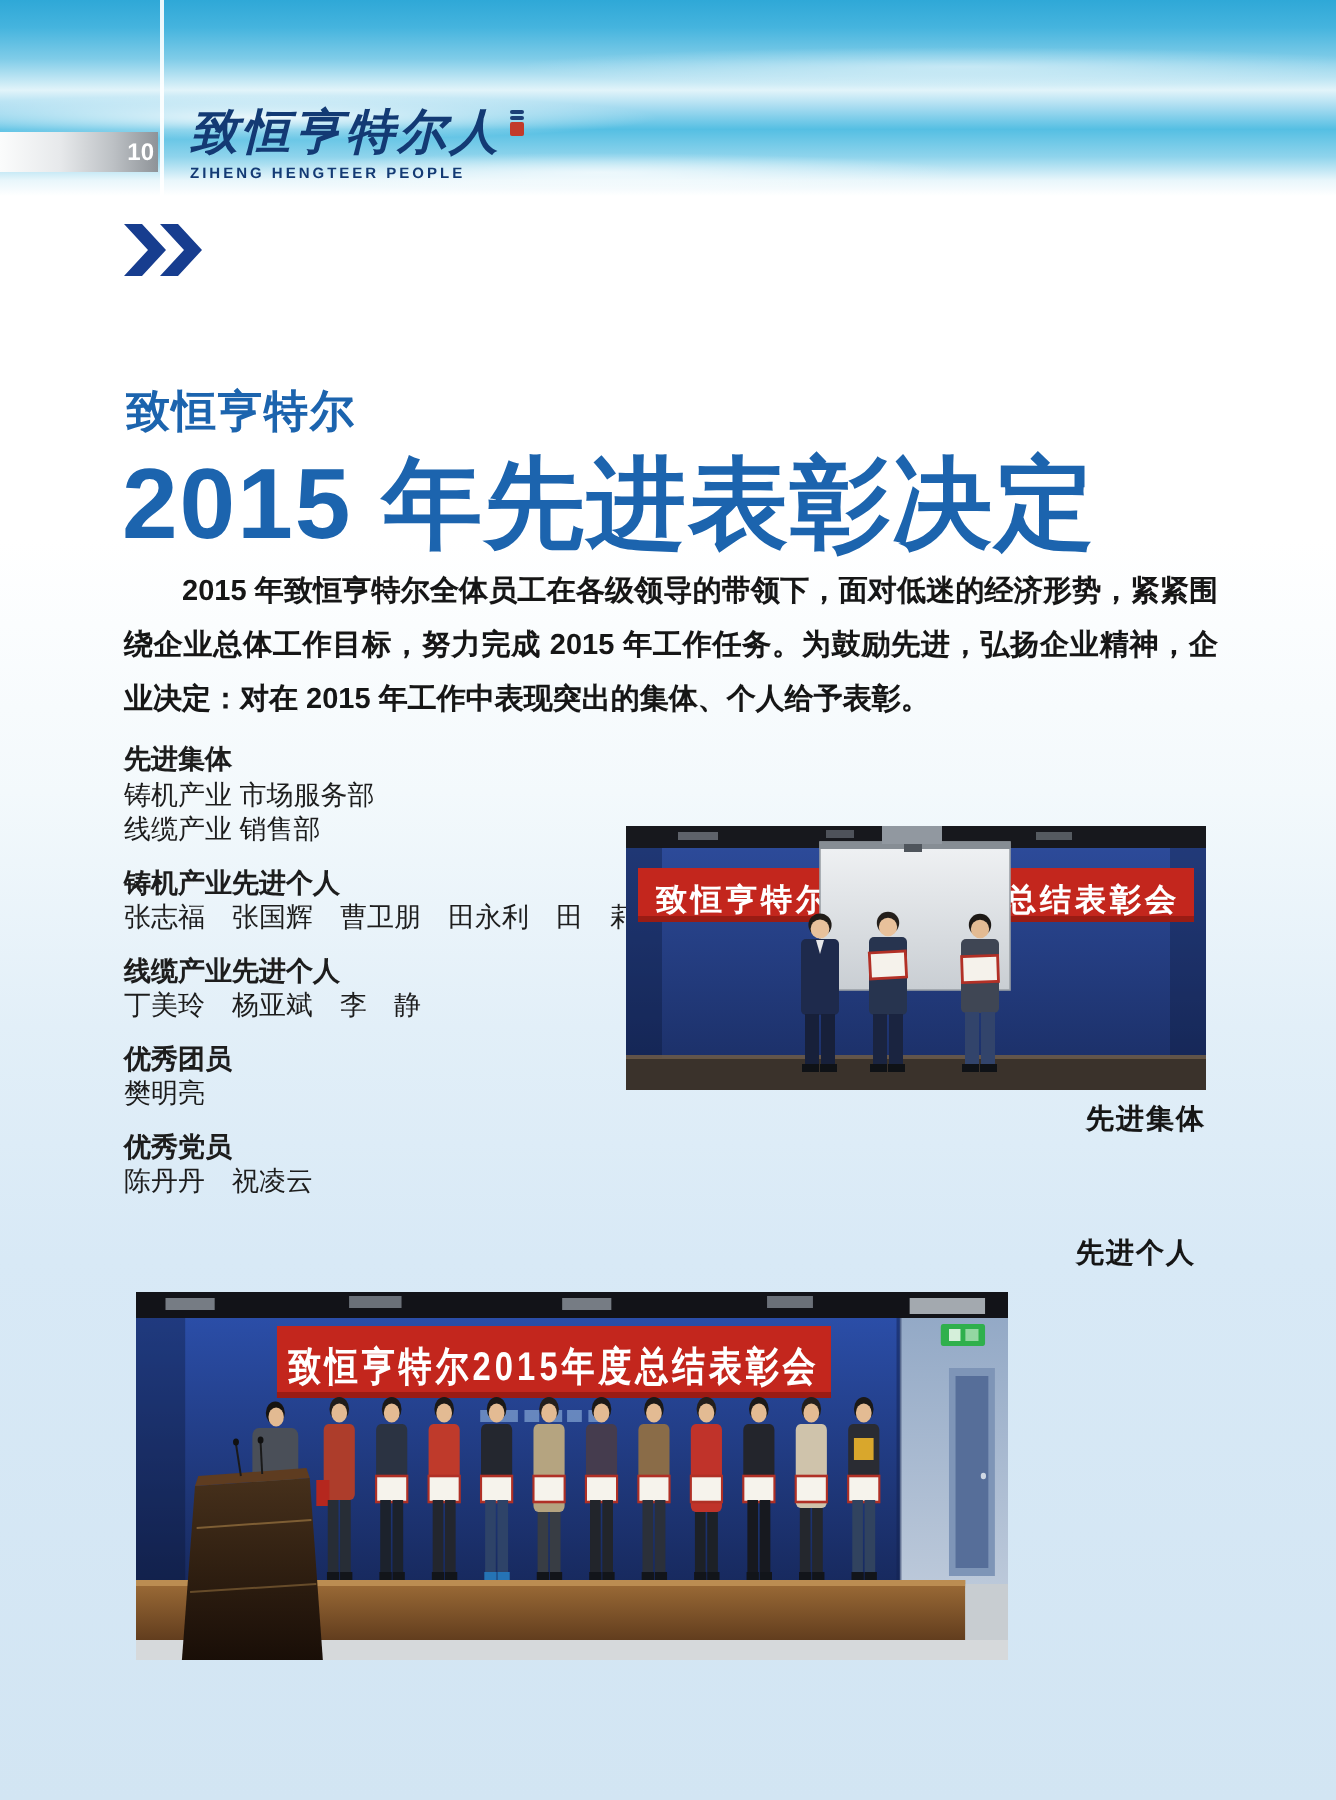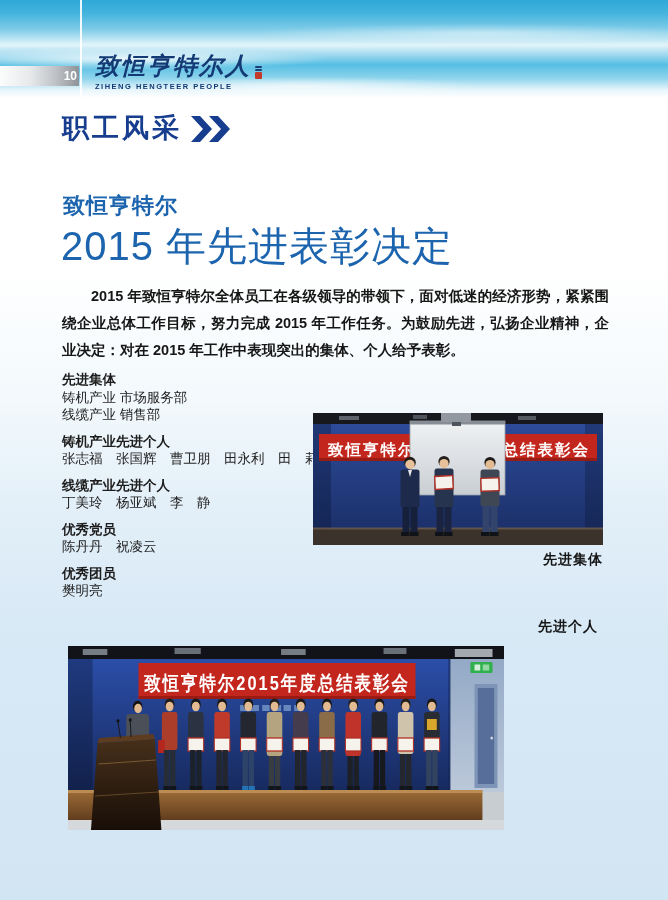--- a/index.html
+++ b/index.html
@@ -17,36 +17,36 @@
       radial-gradient(260px 14px at 45% 88%, rgba(255,255,255,.65), rgba(255,255,255,0) 70%),
       linear-gradient(180deg,#2fa8d7 0%,#45b4de 14%,#7fcce8 30%,#e2f4fa 46%,#a5dbf0 55%,#55bfe3 66%,#8fd4ec 80%,#e8f6fb 92%,#ffffff 100%);
   }
   .sky-vline{position:absolute;left:80px;top:0;width:2px;height:98px;background:rgba(255,255,255,.9);}
   .pagenum-bar{
     position:absolute;left:0;top:66px;width:79px;height:20px;box-sizing:border-box;
     background:linear-gradient(90deg,#fbfcfc 0%,#e7e9eb 38%,#bcc0c4 72%,#8e9398 100%);
     color:#ffffff;font-size:12px;font-weight:bold;text-align:right;line-height:20px;padding-right:2px;
   }
   .logo{position:absolute;left:95px;top:53px;color:#133a74;}
-  .logo-row{display:flex;align-items:flex-end;}
+  .logo-row{display:flex;align-items:flex-start;}
   .logo-cn{
     font-family:"DejaVu Serif","Liberation Serif",serif;font-style:italic;font-weight:bold;
     font-size:24px;line-height:26px;letter-spacing:2px;color:#133a74;
   }
   .logo-marks{margin-left:4px;margin-top:2px;display:flex;flex-direction:column;align-items:center;gap:1px;}
   .logo-dash{width:7px;height:2px;background:#1c3f77;border-radius:1px;}
   .logo-seal{width:7px;height:7px;background:#c23a2b;border-radius:1px;}
   .logo-en{font-size:7.5px;font-weight:bold;letter-spacing:1.5px;margin-top:3px;color:#133a74;}
   
   .section-head{position:absolute;left:62px;top:110px;display:flex;align-items:center;gap:9px;}
   .section-title{font-size:27px;font-weight:bold;color:#173d8f;letter-spacing:3px;}
   .chevrons{display:block;margin-top:2px;}
   
   .art-subtitle{position:absolute;left:63px;top:191px;font-size:22px;font-weight:bold;color:#1c64ae;letter-spacing:1px;}
-  .art-title{position:absolute;left:61px;top:219px;font-size:40px;font-weight:normal;color:#1c64ae;letter-spacing:1px;}
+  .art-title{position:absolute;left:61px;top:219px;font-size:50px;font-weight:bold;color:#1c64ae;letter-spacing:1px;}
   .art-body{
     position:absolute;left:62px;top:283px;width:547px;
     font-size:14.5px;line-height:27px;color:#161616;font-weight:600;
     text-indent:2em;text-align:justify;
   }
   
   .awards{position:absolute;left:62px;top:371px;width:265px;color:#1d1d1d;font-size:13.5px;}
   .award-group{margin-bottom:9px;}
   .award-heading{font-weight:bold;line-height:17.5px;}
   .award-line{line-height:17.5px;font-weight:500;}
@@ -75,21 +75,20 @@
       <div class="logo-marks">
         <div class="logo-dash"></div>
         <div class="logo-dash"></div>
         <div class="logo-seal"></div>
       </div>
     </div>
     <div class="logo-en">ZIHENG HENGTEER PEOPLE</div>
   </div>
 
   <div class="section-head">
-    <span class="section-title">职工风采</span>
     <svg class="chevrons" width="42" height="26" viewBox="0 0 42 26">
       <polygon points="0,0 9,0 21,13 9,26 0,26 12,13" fill="#173d8f"></polygon>
       <polygon points="18,0 27,0 39,13 27,26 18,26 30,13" fill="#173d8f"></polygon>
     </svg>
   </div>
 
   <div class="art-subtitle">致恒亨特尔</div>
   <div class="art-title">2015 年先进表彰决定</div>
   <div class="art-body">2015 年致恒亨特尔全体员工在各级领导的带领下，面对低迷的经济形势，紧紧围绕企业总体工作目标，努力完成 2015 年工作任务。为鼓励先进，弘扬企业精神，企业决定：对在 2015 年工作中表现突出的集体、个人给予表彰。</div>
 
@@ -101,26 +100,26 @@
     </div>
     <div class="award-group">
       <div class="award-heading">铸机产业先进个人</div>
       <div class="award-line">张志福　张国辉　曹卫朋　田永利　田　莉</div>
     </div>
     <div class="award-group">
       <div class="award-heading">线缆产业先进个人</div>
       <div class="award-line">丁美玲　杨亚斌　李　静</div>
     </div>
     <div class="award-group">
+      <div class="award-heading">优秀团员</div>
+      <div class="award-line">樊明亮</div>
+    </div>
+    <div class="award-group">
       <div class="award-heading">优秀党员</div>
       <div class="award-line">陈丹丹　祝凌云</div>
-    </div>
-    <div class="award-group">
-      <div class="award-heading">优秀团员</div>
-      <div class="award-line">樊明亮</div>
     </div>
   </div>
 
   <div class="photo1">
     <svg viewBox="0 0 290 132" preserveAspectRatio="none">
       <defs>
         <linearGradient id="pw1" x1="0" y1="0" x2="0" y2="1">
           <stop offset="0" stop-color="#2e4d9e"></stop>
             <stop offset="1" stop-color="#1a2d63"></stop>
         </linearGradient>

